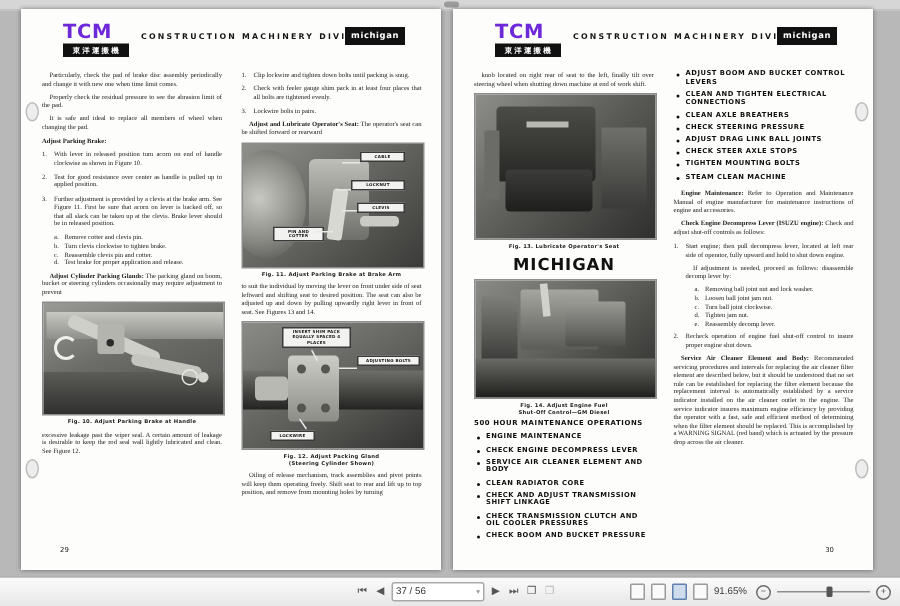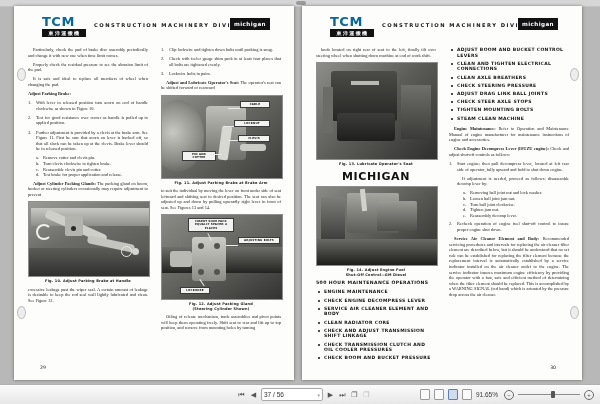--- a/index.html
+++ b/index.html
@@ -25,21 +25,21 @@
     background:#ededed;
   }
 
   
   .pg-head{position:relative;height:26px;margin:10px 12px 0 12px;}
   .tcm-logo{
     position:absolute;left:16px;top:0;width:44px;
   }
   .tcm-word{
     font-family:"DejaVu Sans", sans-serif;font-weight:bold;font-size:13px;
-    letter-spacing:.5px;color:#0369a1;line-height:12px;
+    letter-spacing:.5px;color:#6d28d9;line-height:12px;
   }
   .tcm-bar{
     margin-top:1px;background:#111;color:#fff;font-family:"DejaVu Sans", sans-serif;
     font-size:5px;font-weight:bold;letter-spacing:1.4px;text-align:center;padding:1px 0 1px 1px;
   }
   .div-title{
     position:absolute;left:68px;top:6px;right:52px;
     font-family:"DejaVu Sans", sans-serif;font-weight:bold;font-size:5.2px;
     letter-spacing:1.5px;color:#151515;text-align:center;white-space:nowrap;
   }

